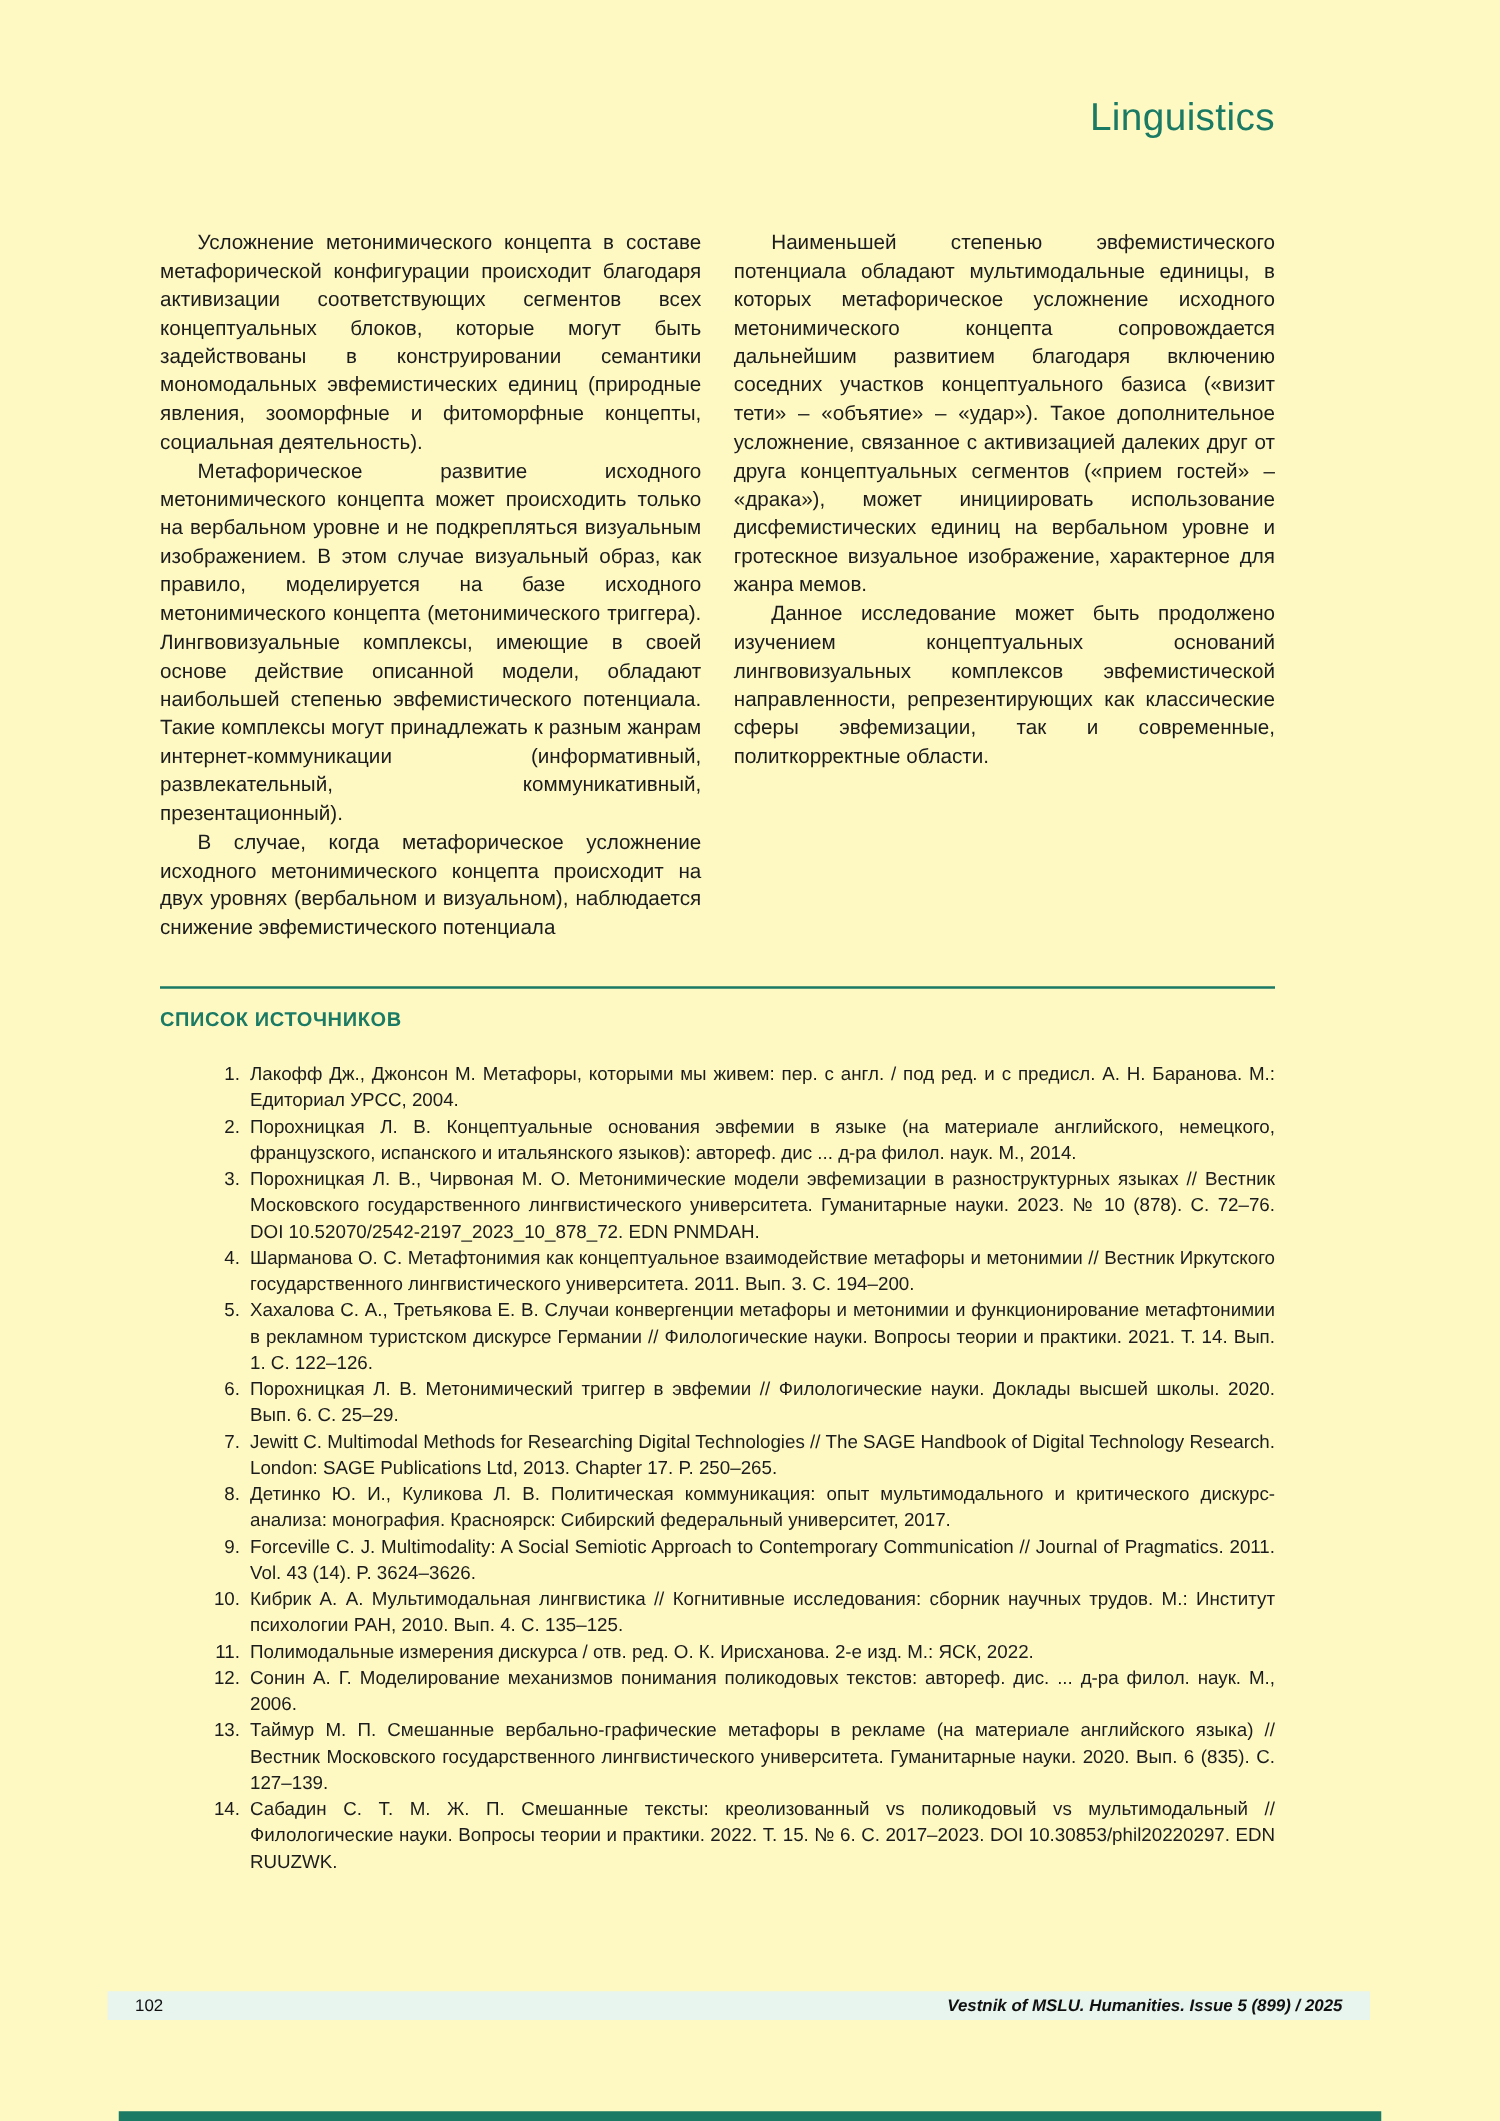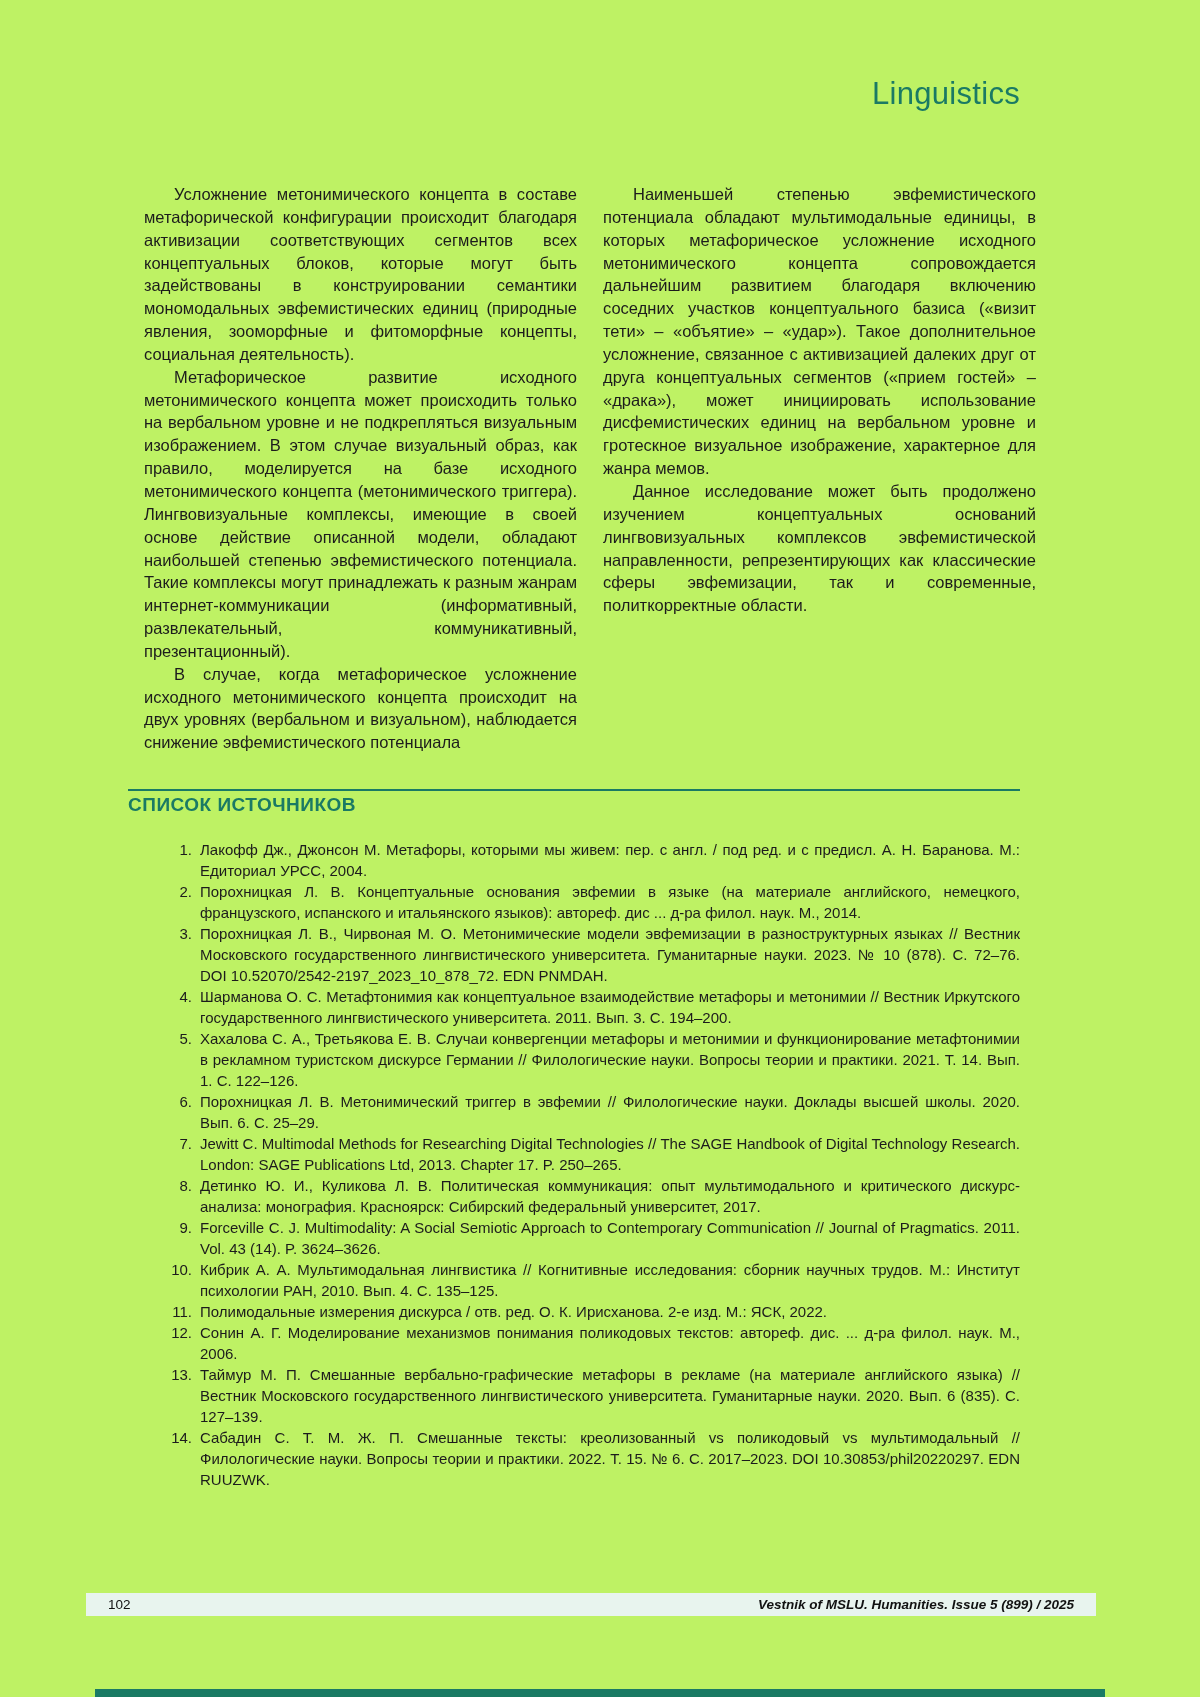--- a/index.html
+++ b/index.html
@@ -1,56 +1,55 @@
 <!DOCTYPE html>
 <html lang="ru"><head>
 <meta charset="utf-8">
 <style>
   html,body { margin:0; padding:0; background:#ffffff; }
   .page {
     position:relative;
     width:1200px; height:1697px;
-    background:#bef264;
+    background:#fef9c3;
     font-family:"Liberation Sans", sans-serif;
     color:#1c1c1c;
     overflow:hidden;
   }
   .header-label {
     position:absolute;
     top:76px; left:128px; width:892px;
     text-align:right;
     font-size:31px;
     letter-spacing:0.3px;
     color:#1a7a64;
   }
   .columns {
     position:absolute;
     top:183px; left:128px; width:892px;
     display:flex;
     gap:26px;
-    margin-left:16px;
   }
   .col {
     width:433px;
     font-size:16.5px;
     line-height:22.85px;
     text-align:justify;
   }
   .col p { margin:0; }
   .col p.indent { text-indent:30px; }
   .sources {
     position:absolute;
     top:789px; left:128px; width:892px;
   }
   .sources-rule { height:2px; background:#1a7a64; }
   .sources-heading {
-    margin-top:3px;
+    margin-top:17px;
     color:#1a7a64;
     font-weight:bold;
-    font-size:19px;
+    font-size:16px;
     letter-spacing:0.5px;
   }
   .refs {
     margin-top:23px;
     font-size:15px;
     line-height:21px;
   }
   .ref {
     position:relative;
     padding-left:72px;

